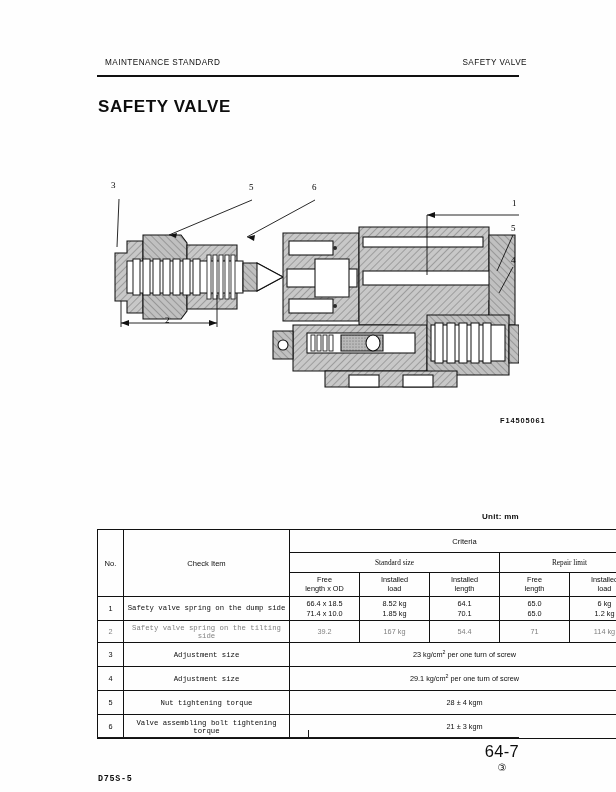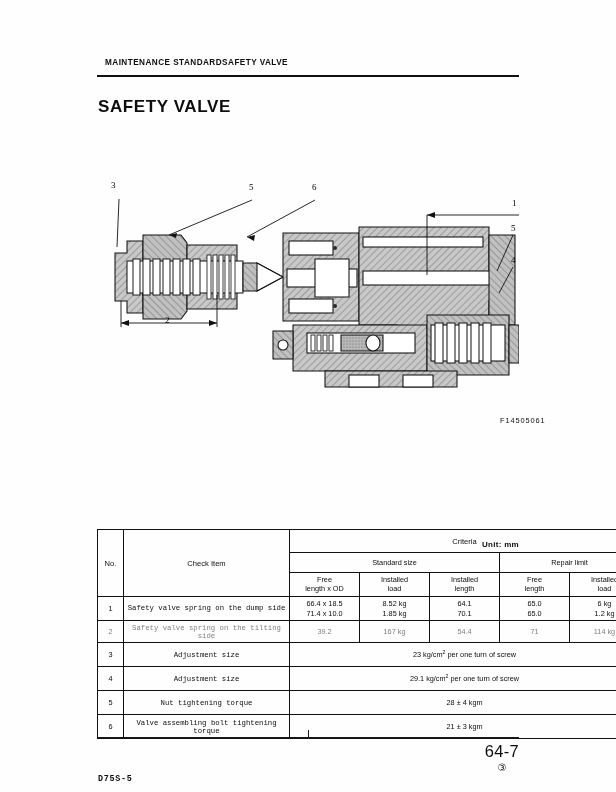--- a/index.html
+++ b/index.html
@@ -23,24 +23,24 @@
     background: #fefefe;
   }
 
   
   .header {
     position: absolute;
     left: 97px;
     top: 58px;
     width: 422px;
     display: flex;
-    justify-content: flex-start;
+    justify-content: space-between;
     align-items: flex-end;
     font-size: 8.2px;
-    font-weight: bold;
+    font-weight: normal;
     letter-spacing: 0.45px;
     padding-left: 8px;
   }
   .header-rule {
     position: absolute;
     left: 97px;
     top: 75px;
     width: 422px;
     height: 2px;
     background: #111;
@@ -62,37 +62,37 @@
     left: 97px;
     top: 175px;
     width: 422px;
     height: 235px;
   }
   .fig-code {
     position: absolute;
     left: 500px;
     top: 416px;
     font-size: 7.4px;
-    font-weight: normal;
+    font-weight: bold;
     letter-spacing: 0.9px;
   }
 
   
   .callout {
     position: absolute;
     font-size: 9px;
     font-family: "Liberation Serif", serif;
     color: #000;
   }
 
   
   .unit-note {
     position: absolute;
     right: 97px;
-    top: 540px;
+    top: 512px;
     font-size: 8px;
     font-weight: bold;
     letter-spacing: 0.3px;
   }
 
   
   .tbl-wrap {
     position: absolute;
     left: 97px;
     top: 529px;
@@ -118,21 +118,21 @@
   td.left {
     text-align: left;
     padding-left: 9px;
     font-family: Liberation Mono, monospace;
   }
   .no-col { width: 26px; }
   .item-col { width: 166px; }
   .crit-col { width: 70px; }
 
   .h-row td { height: 22px; }
-  .sub-row td { height: 19px; }
+  .sub-row td { height: 19px; font-family: Liberation Serif, serif; }
   .colh-row td { height: 23px; line-height: 1.18; }
   .val-row td { height: 23px; line-height: 1.28; }
   .r2-row td { height: 21px; }
   .plain-row td { height: 23px; }
 
   .faded { opacity: 0.55; }
 
   
   .footer-rule {
     position: absolute;

